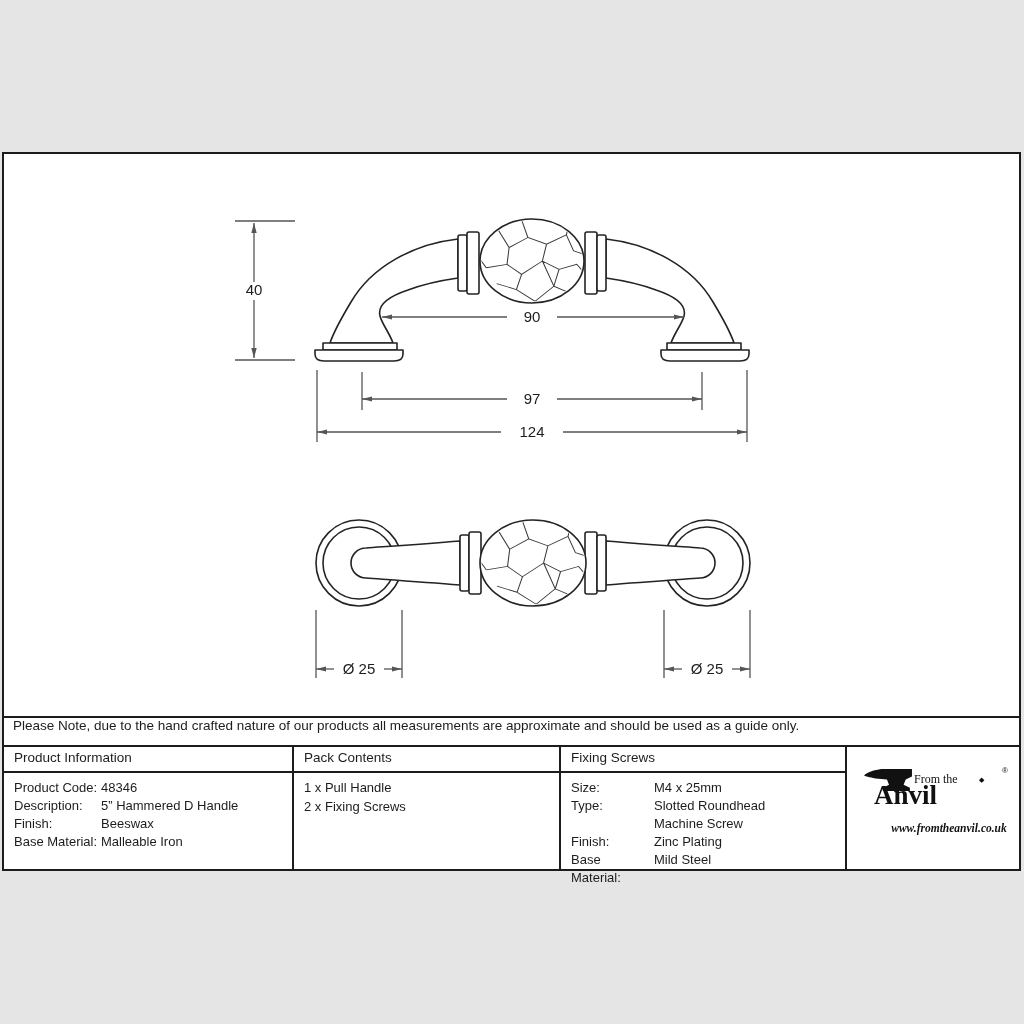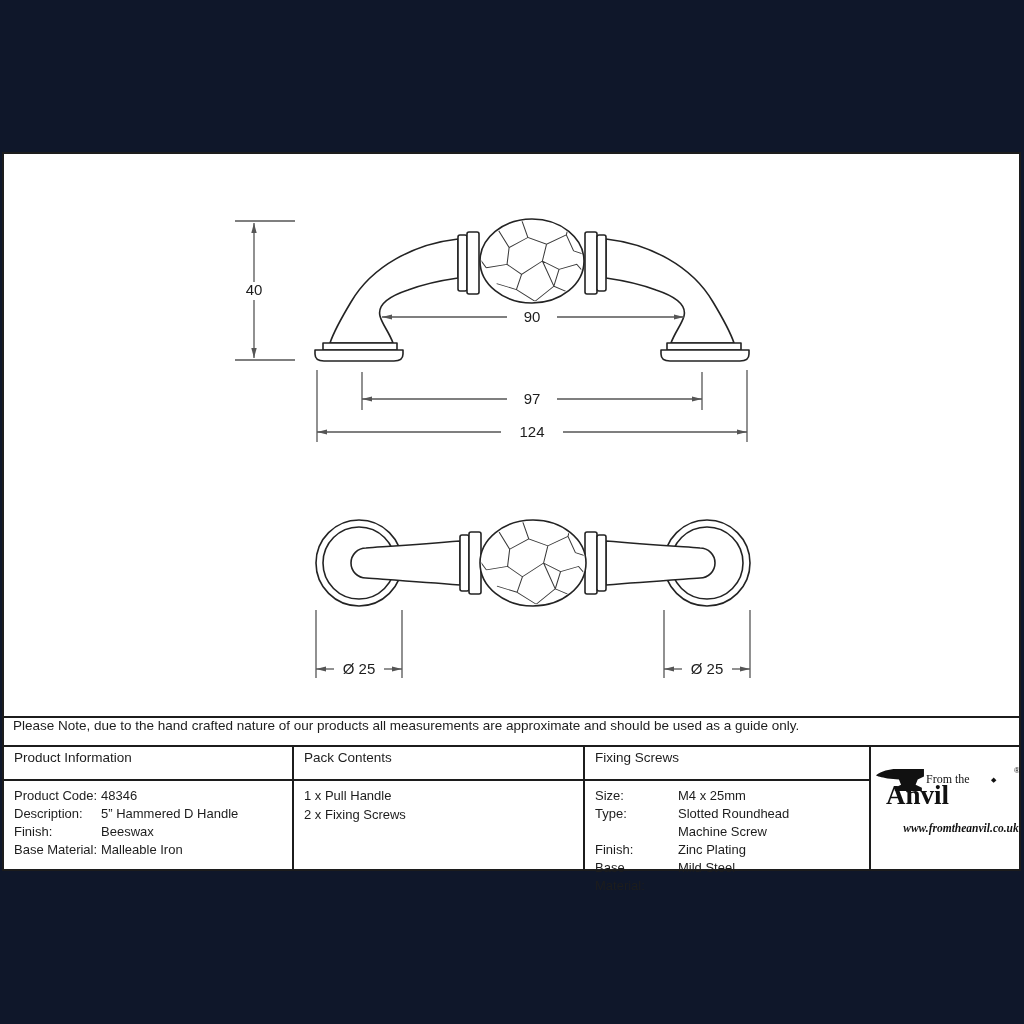--- a/index.html
+++ b/index.html
@@ -1,32 +1,32 @@
 <!DOCTYPE html>
 <html><head>
 <meta charset="utf-8">
 <style>
   html,body{margin:0;padding:0;background:#ffffff;}
-  .page{position:relative;width:1024px;height:1024px;background:#0f172a;overflow:hidden;
+  .page{position:relative;width:1024px;height:1024px;background:#e5e5e5;overflow:hidden;
         font-family:"Liberation Sans",sans-serif;color:#1d1d1d;}
   .frame{position:absolute;left:2px;top:152px;width:1019px;height:719px;
          border:2px solid #1c1c1c;box-sizing:border-box;display:flex;flex-direction:column;background:#fff;}
   .drawing-area{flex:1;position:relative;}
   .drawing-area svg{display:block;}
   .note-row{border-top:2px solid #1c1c1c;height:31px;box-sizing:border-box;
             display:flex;align-items:flex-start;padding-left:9px;font-size:13.5px;}
   .spec-table{border-top:2px solid #1c1c1c;height:124px;box-sizing:border-box;display:flex;}
   .col{box-sizing:border-box;}
   .col + .col{border-left:2px solid #1c1c1c;}
   .col-product{width:288px;}
-  .col-pack{width:291px;}
+  .col-pack{width:267px;}
   .col-screws{width:286px;}
   .col-logo{flex:1;position:relative;}
   .col-header{height:21px;box-sizing:content-box;border-bottom:2px solid #1c1c1c;
-              padding:3px 0 8px 10px;font-size:13.5px;}
+              padding:3px 0 0 10px;font-size:13.5px;}
   .col-body{padding:6px 0 0 10px;font-size:13px;line-height:18px;}
   .kv{display:grid;grid-template-columns:87px 1fr;}
   .col-screws .kv{grid-template-columns:83px 1fr;}
   .col-screws .kv .v{padding-right:30px;}
   .pack-item{line-height:18.5px;}
   
   .logo{position:relative;width:142px;height:84px;margin:22px auto 0 auto;}
   .logo-brand{position:absolute;left:12px;top:6px;font-family:"Liberation Serif",serif;
               font-weight:bold;font-size:27px;line-height:40px;letter-spacing:0px;color:#111;}
   .logo-anvil-icon{position:absolute;left:1px;top:-2px;}

